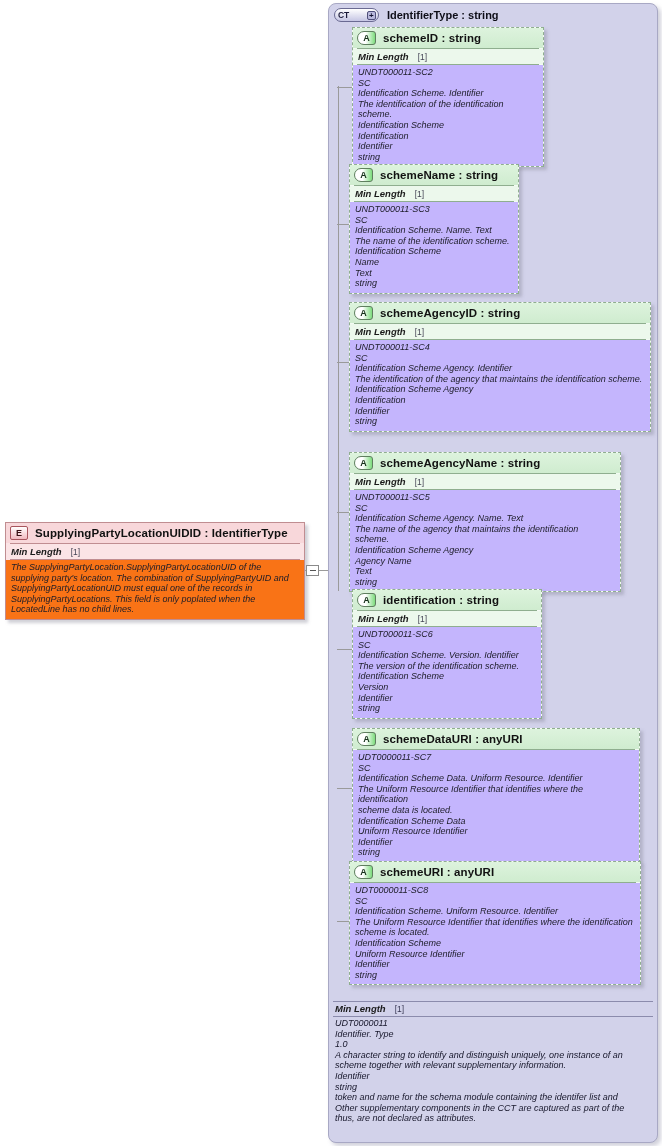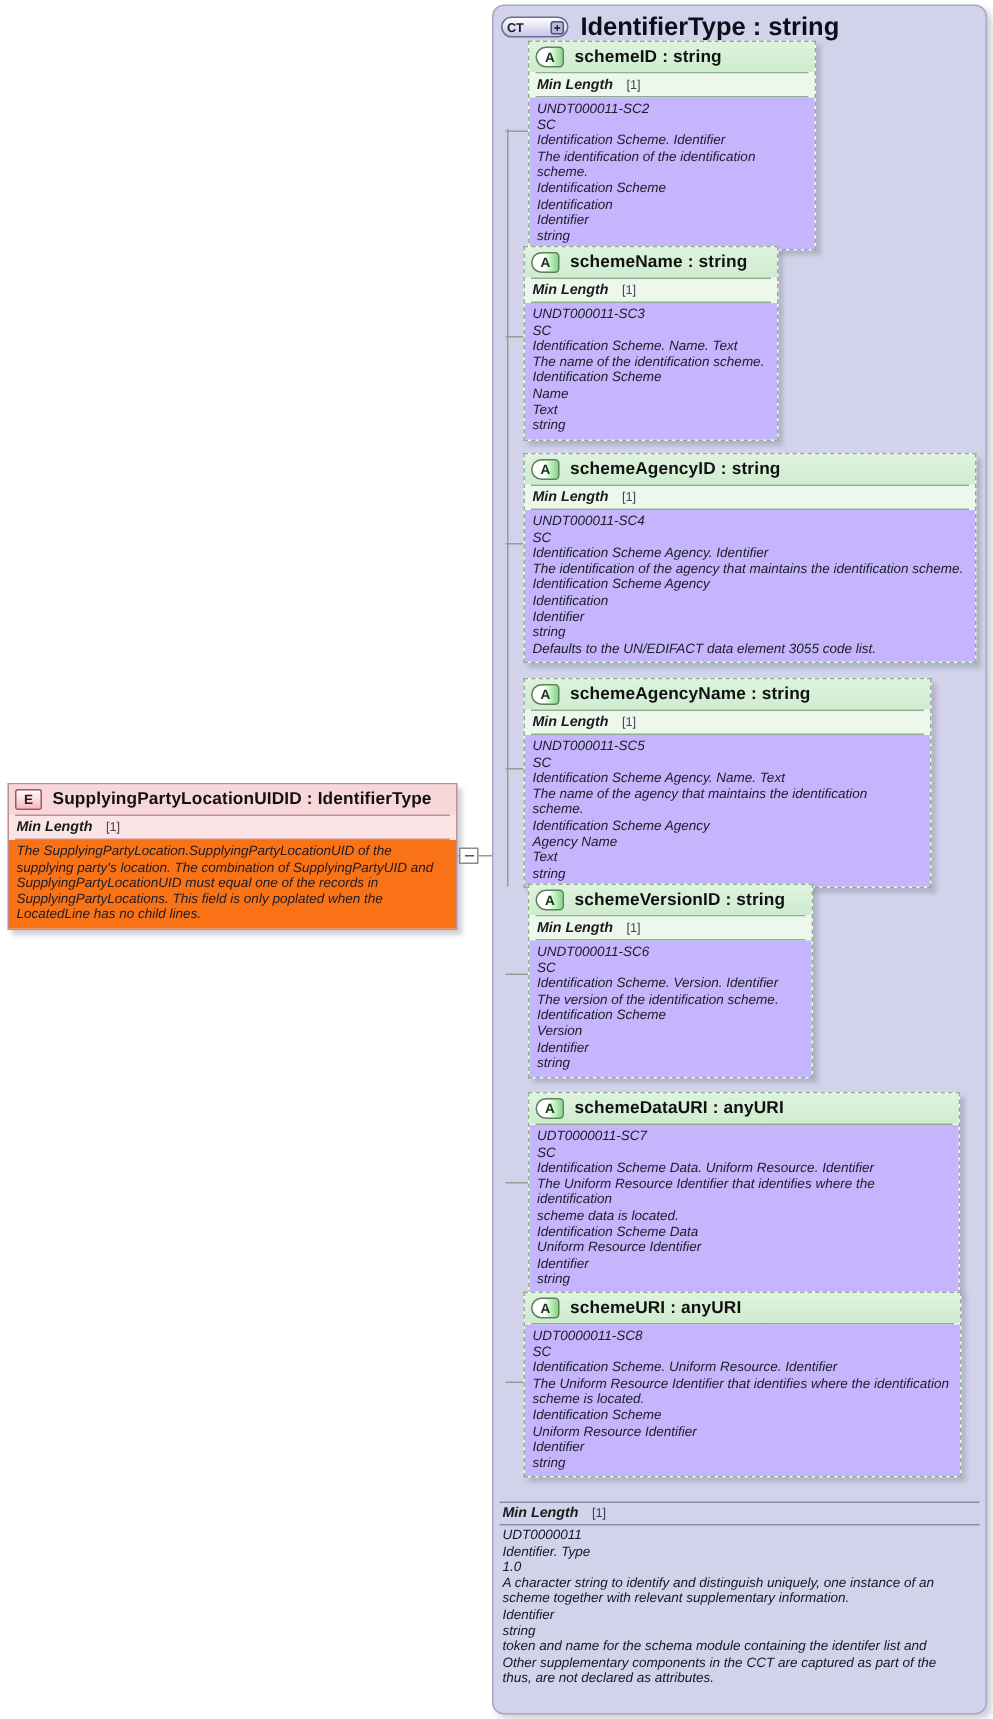--- a/index.html
+++ b/index.html
@@ -109,21 +109,21 @@
     border: 1px solid #a8a8c4;
     border-radius: 8px;
     background: #d2d2ea;
     box-shadow: 3px 3px 4px rgba(120,120,150,.35);
   }
   .ct-hdr {
     display: flex; align-items: center; gap: 8px;
     padding: 4px 6px 4px 5px;
   }
   .ct-hdr .title {
-    font-size: 17px; font-weight: bold; color: #0e0e18;
+    font-size: 11px; font-weight: bold; color: #0e0e18;
   }
   .icon-ct {
     display: flex; align-items: center; gap: 18px;
     border: 1px solid #6a6a92;
     border-radius: 7px;
     background: linear-gradient(to bottom, #ffffff 0%, #c6c6e4 100%);
     padding: 0 2px 0 3px;
     height: 14px;
     flex: none;
   }
@@ -279,21 +279,20 @@
         <div class="rowline"></div>
         <div class="doc">
           <div>UNDT000011-SC4</div>
           <div>SC</div>
           <div>Identification Scheme Agency. Identifier</div>
           <div>The identification of the agency that maintains the identification scheme.</div>
           <div>Identification Scheme Agency</div>
           <div>Identification</div>
           <div>Identifier</div>
           <div>string</div>
-          <div>Defaults to the UN/EDIFACT data element 3055 code list.</div>
         </div>
       </div>
       <div class="hline" style="left: 337px; top: 362px; width: 12px;"></div>
       <div class="xbox abox" style="left: 349px; top: 452px; width: 272px;">
         <div class="hdr">
           <div class="icon-a">A</div>
           <div class="title">schemeAgencyName : string</div>
         </div>
         <div class="rowline"></div>
         <div class="facet">
@@ -309,21 +308,21 @@
           <div>Identification Scheme Agency</div>
           <div>Agency Name</div>
           <div>Text</div>
           <div>string</div>
         </div>
       </div>
       <div class="hline" style="left: 337px; top: 512px; width: 12px;"></div>
       <div class="xbox abox" style="left: 352px; top: 589px; width: 190px;">
         <div class="hdr">
           <div class="icon-a">A</div>
-          <div class="title">schemeVersionID : string</div>
+          <div class="title">identification : string</div>
         </div>
         <div class="rowline"></div>
         <div class="facet">
           <span class="fname">Min Length</span>
           <span class="fval">[1]</span>
         </div>
         <div class="rowline"></div>
         <div class="doc">
           <div>UNDT000011-SC6</div>
           <div>SC</div>

